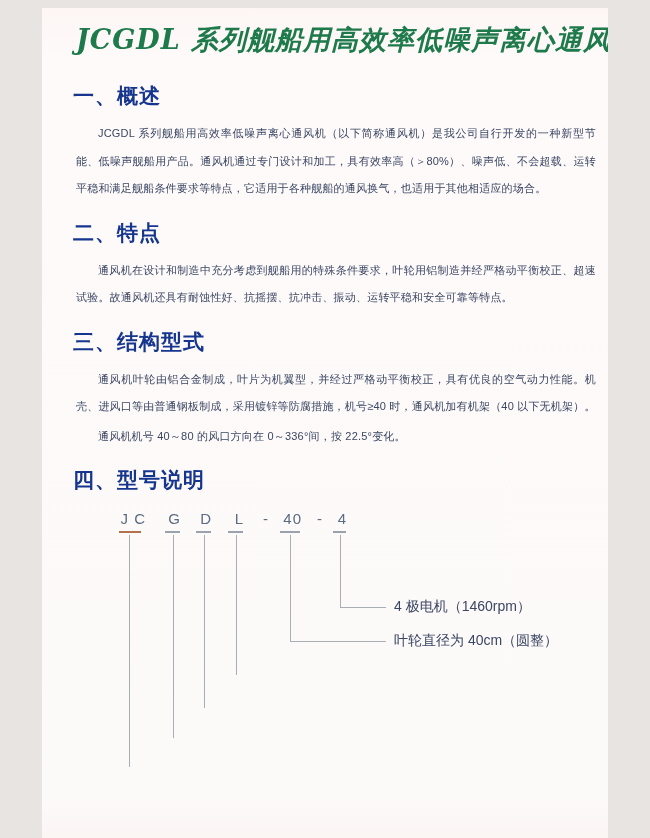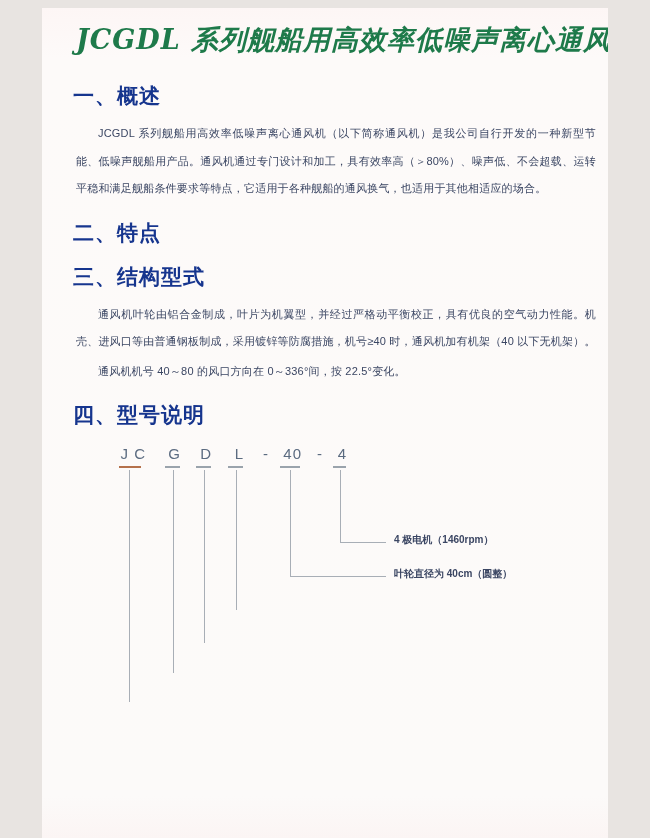--- a/index.html
+++ b/index.html
@@ -70,39 +70,40 @@
   .vline{position:absolute;top:31px;width:1px;background:#a8aeb6;}
   .hline{position:absolute;height:1px;background:#a8aeb6;}
   .v-4 {left:298px;height:72px;}   .h-4 {top:103px;left:298px;width:46px;}
   .v-40{left:248px;height:106px;}  .h-40{top:137px;left:248px;width:96px;}
   .v-l {left:194px;height:140px;}
   .v-d {left:162px;height:173px;}
   .v-g {left:131px;height:203px;}
   .v-jc{left:87px;height:232px;}
   .dlabel{
     position:absolute;left:352px;height:18px;
-    font-size:10px;color:#3b4663;white-space:nowrap;font-weight:bold;
+    font-size:14px;color:#3b4663;white-space:nowrap;
   }
   .lb-4 {top:94px;}
   .lb-40{top:128px;}
 </style>
 </head>
 <body>
 
 <div class="page">
 
   <h1 class="title">JCGDL 系列舰船用高效率低噪声离心通风机</h1>
 
   <section>
     <h2 class="sec first">一、概述</h2>
     <p class="body">JCGDL 系列舰船用高效率低噪声离心通风机（以下简称通风机）是我公司自行开发的一种新型节能、低噪声舰船用产品。通风机通过专门设计和加工，具有效率高（＞80%）、噪声低、不会超载、运转平稳和满足舰船条件要求等特点，它适用于各种舰船的通风换气，也适用于其他相适应的场合。</p>
   </section>
 
   <section>
     <h2 class="sec">二、特点</h2>
+    <p class="body">通风机在设计和制造中充分考虑到舰船用的特殊条件要求，叶轮用铝制造并经严格动平衡校正、超速试验。故通风机还具有耐蚀性好、抗摇摆、抗冲击、振动、运转平稳和安全可靠等特点。</p>
   </section>
 
   <section>
     <h2 class="sec">三、结构型式</h2>
     <p class="body">通风机叶轮由铝合金制成，叶片为机翼型，并经过严格动平衡校正，具有优良的空气动力性能。机壳、进风口等由普通钢板制成，采用镀锌等防腐措施，机号≥40 时，通风机加有机架（40 以下无机架）。</p>
     <p class="body">通风机机号 40～80 的风口方向在 0～336°间，按 22.5°变化。</p>
   </section>
 
   <section>
     <h2 class="sec">四、型号说明</h2>

